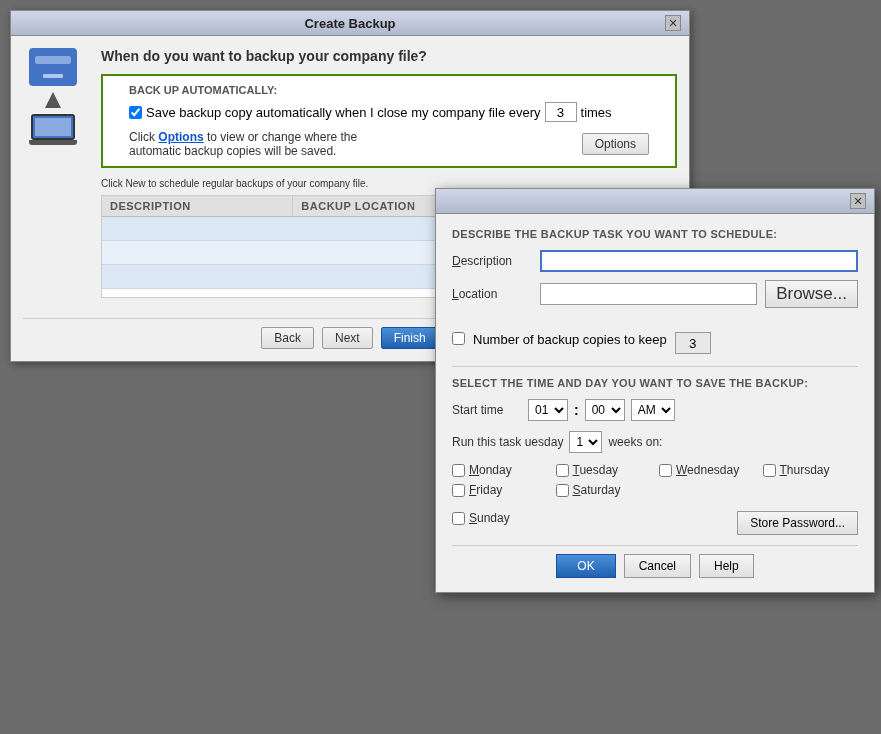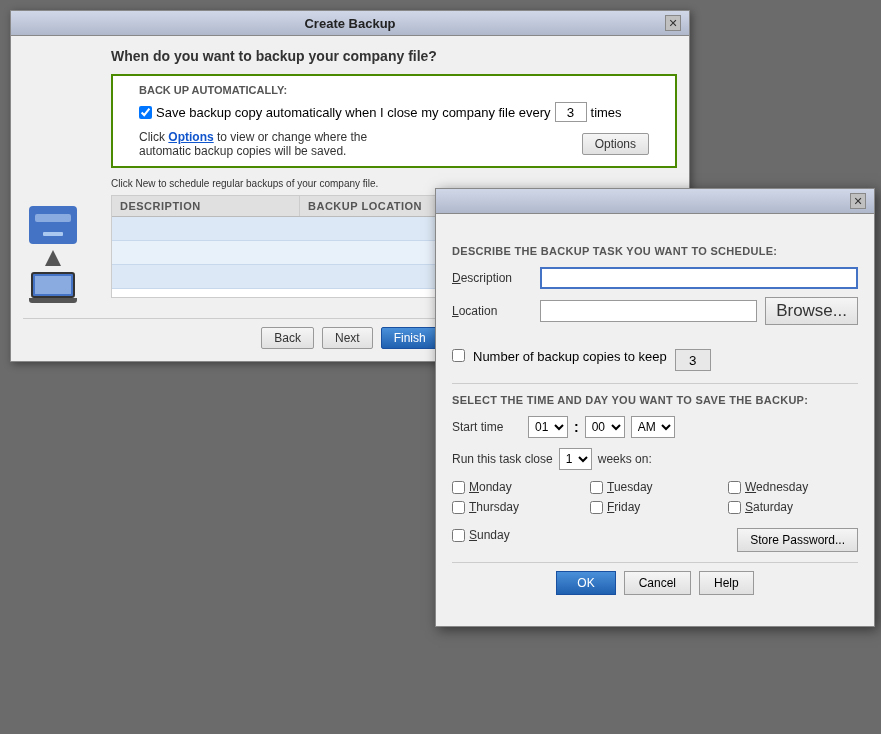--- a/index.html
+++ b/index.html
@@ -53,22 +53,22 @@
       font-size: 11px;
       color: #333;
     }
 
     .window-body {
       padding: 12px;
     }
 
     .window-header-row {
       display: flex;
-      align-items: flex-end;
-      gap: 28px;
+      align-items: flex-start;
+      gap: 18px;
       margin-bottom: 12px;
     }
 
     .backup-icon {
       width: 60px;
       height: 100px;
       flex-shrink: 0;
       display: flex;
       flex-direction: column;
       align-items: center;
@@ -296,21 +296,21 @@
       position: absolute;
       top: 188px;
       left: 435px;
       width: 440px;
       background: #f0f0f0;
       border: 1px solid #888;
       box-shadow: 3px 3px 12px rgba(0,0,0,0.5);
     }
 
     .schedule-body {
-      padding: 31px 16px;
+      padding: 14px 16px;
     }
 
     .section-header {
       font-size: 11px;
       font-weight: bold;
       color: #555;
       text-transform: uppercase;
       letter-spacing: 0.3px;
       margin-bottom: 10px;
     }
@@ -422,21 +422,21 @@
     }
 
     .weeks-label {
       font-size: 12px;
       color: #333;
     }
 
     
     .days-grid {
       display: grid;
-      grid-template-columns: 1fr 1fr 1fr;
+      grid-template-columns: 1fr 1fr 1fr 1fr;
       gap: 6px 8px;
       margin-bottom: 14px;
     }
 
     .day-row {
       display: flex;
       align-items: center;
       gap: 4px;
     }
 
@@ -617,21 +617,21 @@
       <span class="colon">:</span>
       <select class="time-select">
         <option>00</option><option>15</option><option>30</option><option>45</option>
       </select>
       <select class="time-select">
         <option>AM</option><option>PM</option>
       </select>
     </div>
 
     <div class="task-every-row">
-      <span class="task-every-label">Run this task close</span>
+      <span class="task-every-label">Run this task uesday</span>
       <select class="time-select">
         <option>1</option><option>2</option><option>3</option><option>4</option>
       </select>
       <span class="weeks-label">weeks on:</span>
     </div>
 
     <div class="days-grid">
       <div class="day-row">
         <input type="checkbox" style="">
         <span class="day-label"><u>M</u>onday</span>

